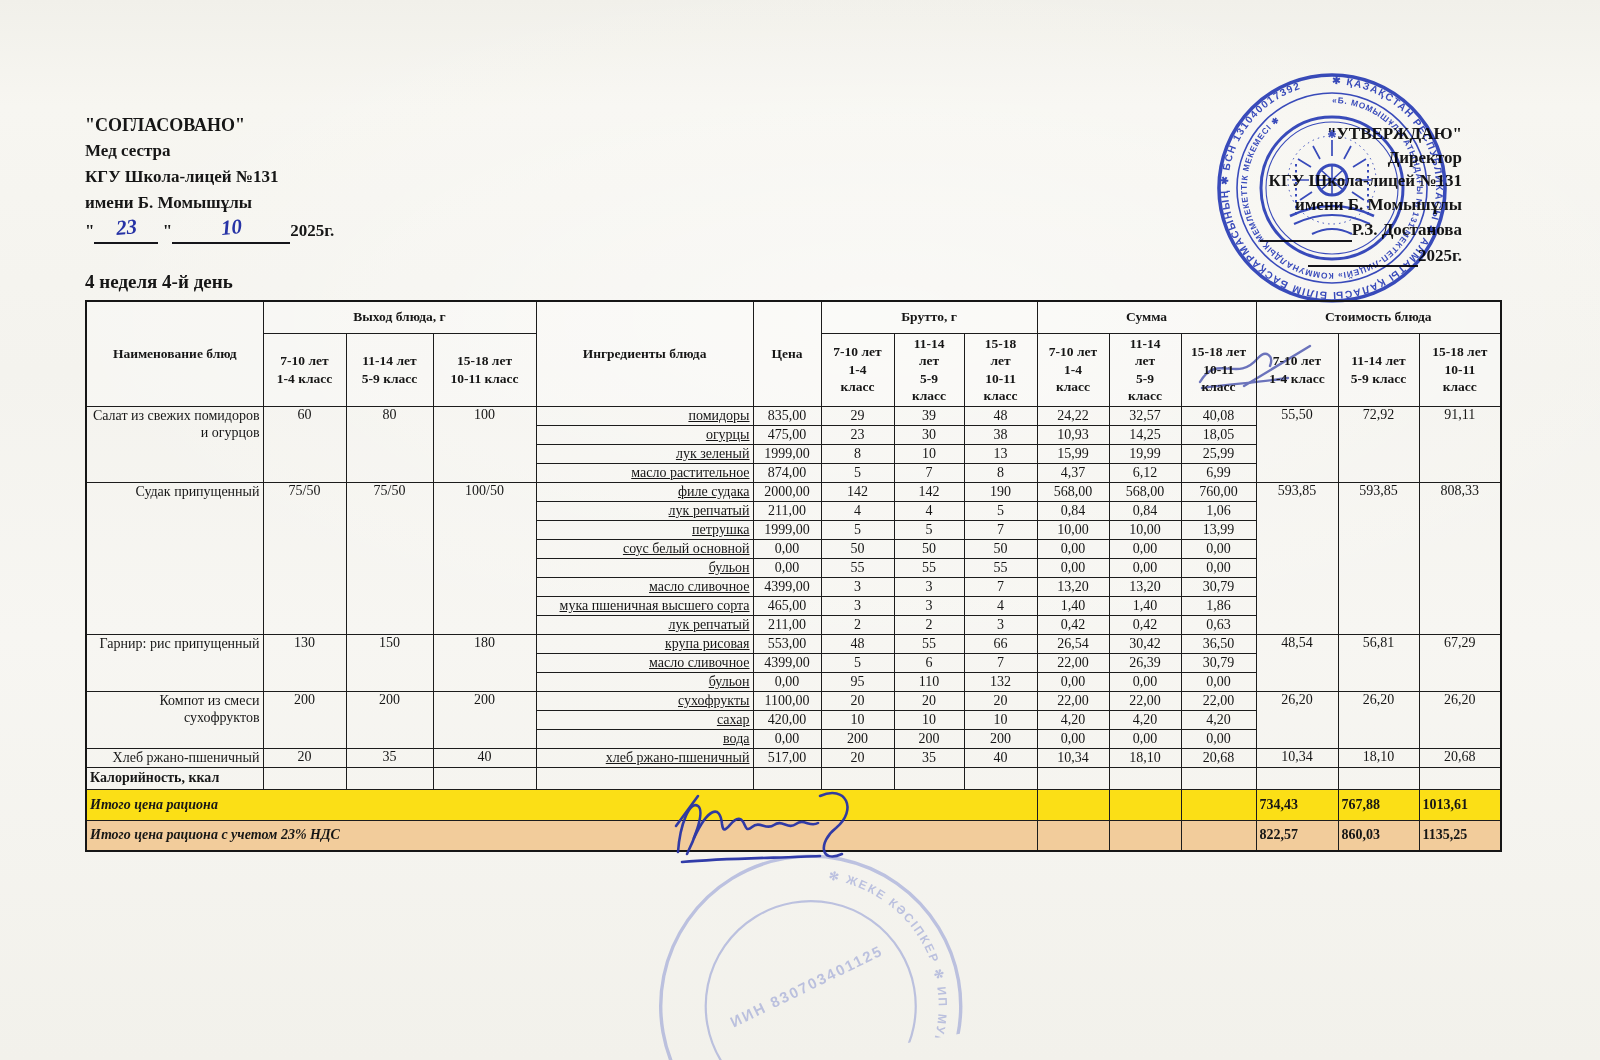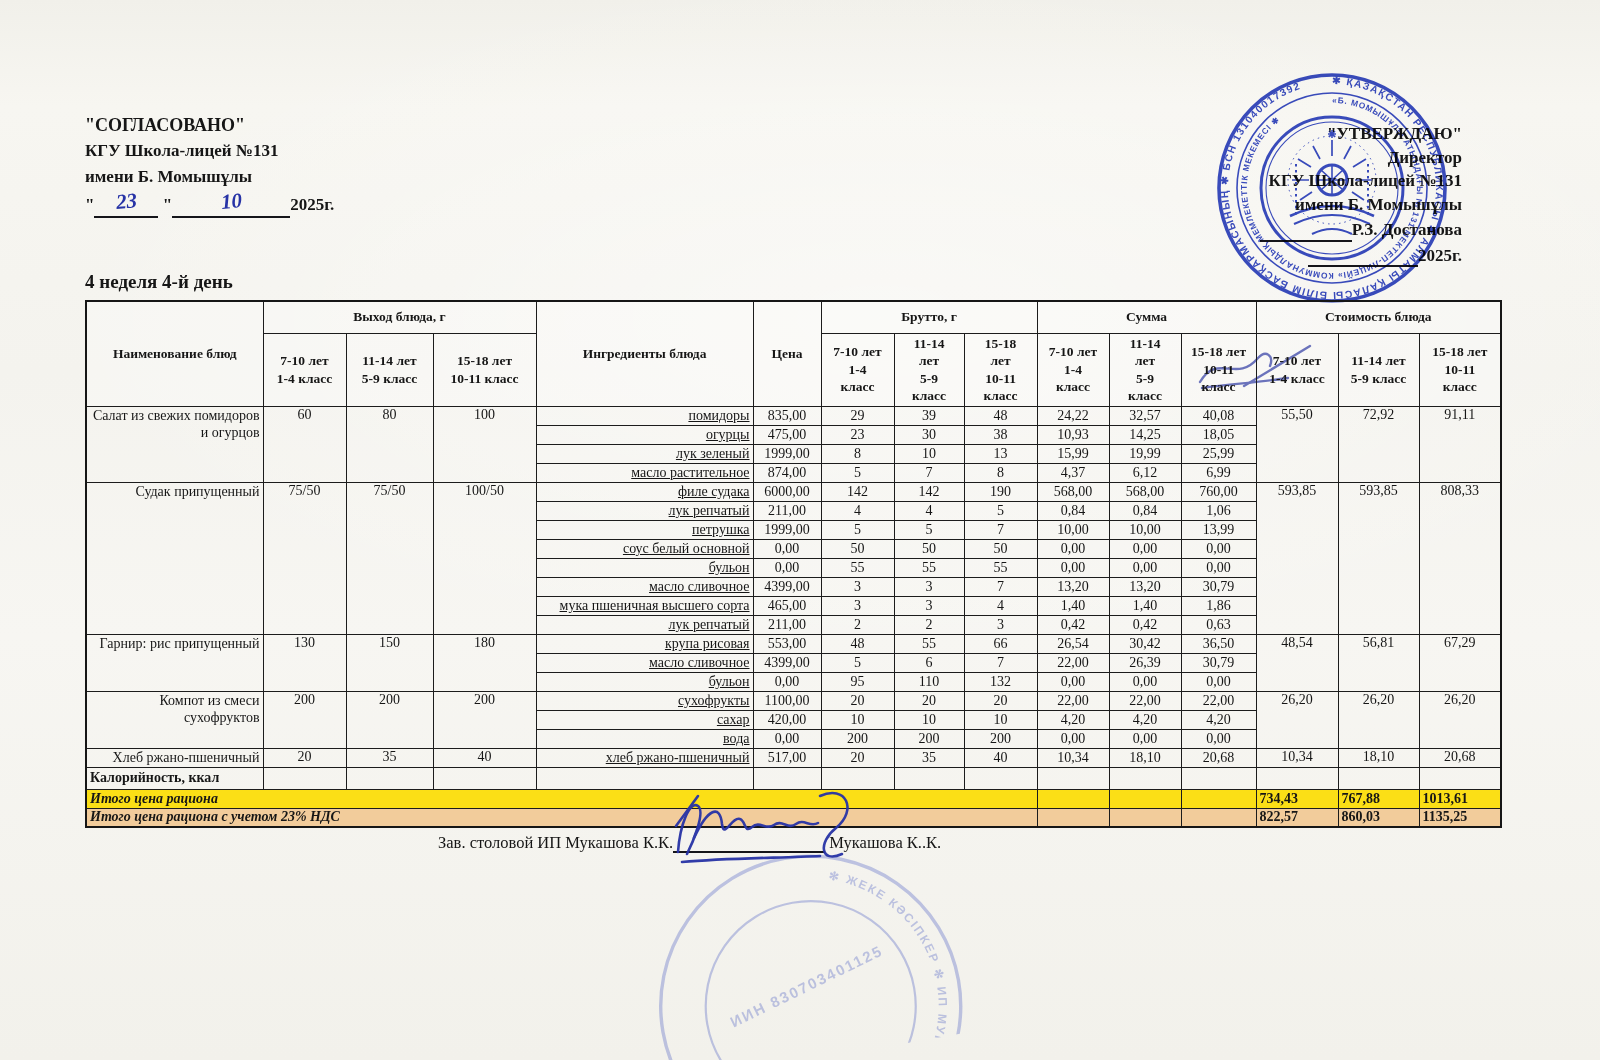--- a/index.html
+++ b/index.html
@@ -32,41 +32,42 @@
   table.menu thead tr.r2{height:46px;}
   table.menu td{font-size:14px;padding:0 3px;}
   tr.ing-row{height:19px;}
   .c-dish{vertical-align:top;text-align:right;font-size:14.5px;line-height:1.25;padding-top:1px;}
   .c-yield{vertical-align:top;text-align:center;padding-top:1px;}
   .c-cost{vertical-align:top;text-align:center;padding-top:1px;margin-left:36px;}
   .c-ing{text-align:right;white-space:nowrap;text-decoration:underline;}
   .c-num{text-align:center;}
   .row-kcal{height:22px;}
   .c-kcal{font-weight:bold;font-size:14.5px;text-align:left;}
-  .row-total{height:19px;}
+  .row-total{height:31px;}
   .row-total-yellow td{background:#fbdf16;}
   .row-total-orange td{background:#f2cc9b;}
   .c-totlabel{font-weight:bold;font-style:italic;font-size:15.5px;text-align:left;padding-left:4px;}
   .c-totval{font-weight:bold;padding-right:4px;font-size:14.5px;}
   
   .stamp-top{position:absolute;left:1212px;top:68px;mix-blend-mode:multiply;opacity:.93;}
   .stamp-bottom{position:absolute;left:626px;top:842px;mix-blend-mode:multiply;opacity:.30;transform:rotate(-10deg);}
   .sig-small{position:absolute;left:-8px;top:-26px;}
   .sig-right{position:absolute;right:120px;top:216px;mix-blend-mode:multiply;}
   .footer-row{position:absolute;left:438px;top:831px;font-size:16.5px;white-space:nowrap;}
   .fsigline{display:inline-block;width:152px;border-bottom:2px solid #15151a;vertical-align:bottom;}
   .sig-big{position:absolute;left:668px;top:782px;}
 </style>
 </head>
 <body>
 
 <div class="page">
 
   <div class="approve-left">
     <div class="title">"СОГЛАСОВАНО"</div>
+    <div>Мед сестра</div>
     <div>КГУ Школа-лицей №131</div>
     <div>имени Б. Момышұлы</div>
     <div>
       <span>"</span><span class="uline" style="width:64px;"><span class="hw">23</span></span>&nbsp;<span>"</span><span class="uline" style="width:118px;"><span class="hw">10</span></span><span>2025г.</span>
     </div>
   </div>
 
   <div class="approve-right">
     <div>"УТВЕРЖДАЮ"</div>
     <div>Директор</div>
@@ -209,21 +210,21 @@
             <td class="c-num">4,37</td>
             <td class="c-num">6,12</td>
             <td class="c-num">6,99</td>
           </tr>
           <tr class="ing-row">
             <td class="c-dish" rowspan="8">Судак припущенный</td>
             <td class="c-yield" rowspan="8">75/50</td>
             <td class="c-yield" rowspan="8">75/50</td>
             <td class="c-yield" rowspan="8">100/50</td>
             <td class="c-ing">филе судака</td>
-            <td class="c-num">6000,00</td>
+            <td class="c-num">2000,00</td>
             <td class="c-num">142</td>
             <td class="c-num">142</td>
             <td class="c-num">190</td>
             <td class="c-num">568,00</td>
             <td class="c-num">568,00</td>
             <td class="c-num">760,00</td>
             <td class="c-cost" rowspan="8">593,85</td>
             <td class="c-cost" rowspan="8">593,85</td>
             <td class="c-cost" rowspan="8">808,33</td>
           </tr>
@@ -434,23 +435,20 @@
     <g fill="none" stroke="#3c53cc">
       <circle cx="175" cy="165" r="150" stroke-width="3.4"></circle>
       <circle cx="175" cy="165" r="105" stroke-width="2.2"></circle>
     </g>
     <text font-family="Liberation Sans, sans-serif" font-size="12" font-weight="bold" fill="#3c53cc" letter-spacing="2">
       <textPath href="#bring" startOffset="40">✻ ЖЕКЕ КӘСІПКЕР ✻ ИП МУКАШОВА</textPath>
     </text>
     <text x="92" y="150" transform="rotate(-16 175 150)" font-family="Liberation Sans, sans-serif" font-size="15" font-weight="bold" fill="#3c53cc" letter-spacing="2">ИИН 830703401125</text>
   </svg>
 
-  <div class="footer-row">
-    <span>Зав. столовой ИП Мукашова К.К.</span><span class="fsigline">&nbsp;</span>&nbsp;<span>Мукашова К..К.</span>
-  </div>
   <svg class="sig-big" width="215" height="95" viewBox="0 0 215 95">
     <g fill="none" stroke="#2733a6" stroke-width="2.6" stroke-linecap="round" opacity="0.95">
       <path d="M10 70 C12 42 22 18 30 24 C38 30 24 62 19 72"></path>
       <path d="M8 44 L30 14"></path>
       <path d="M26 56 C40 26 52 22 54 42 C56 58 64 34 72 37 C78 39 76 52 84 45 C92 38 98 49 106 43 C114 37 120 48 128 42 C136 36 142 46 150 41"></path>
       <path d="M152 14 C178 2 190 28 168 46 C150 60 152 82 174 72"></path>
       <path d="M14 80 C60 76 110 76 152 74"></path>
     </g>
   </svg>
 

